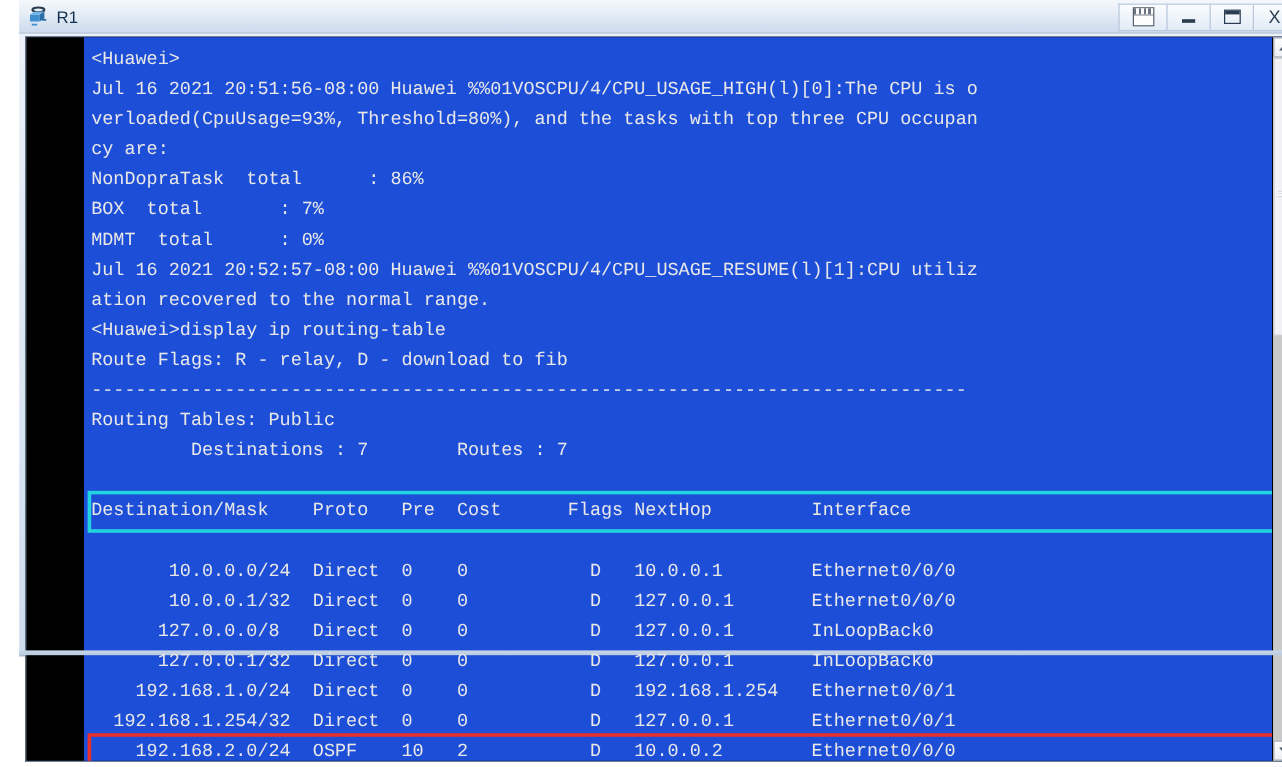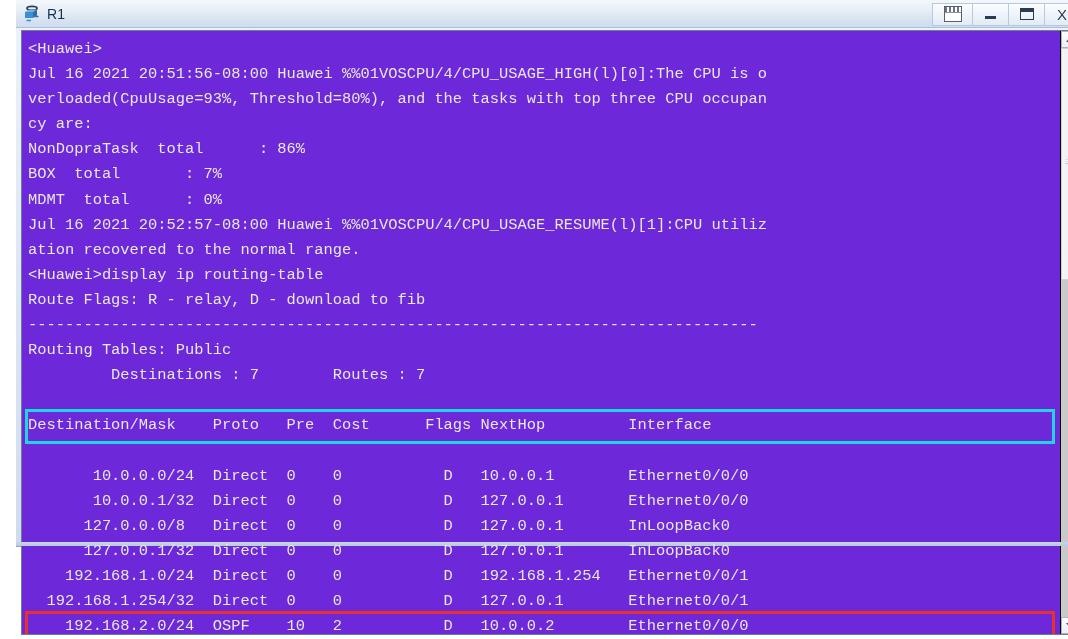--- a/index.html
+++ b/index.html
@@ -133,24 +133,25 @@
     width: 1058px;
     height: 605px;
     box-sizing: border-box;
     border: 1px solid #6d7f94;
     background: #000000;
     display: flex;
   }
   #terminal {
     position: relative;
     flex: 1 1 auto;
-    background: #6d28d9;
+    background: #1d4ed8;
     overflow: hidden;
     padding: 6px 0 0 6px;
     box-sizing: border-box;
+    margin-left: 48px;
   }
   #term-lines {
     font-family: "Liberation Mono", "DejaVu Sans Mono", monospace;
     font-size: 15.4px;
     line-height: 25.1px;
     color: #e8e8e8;
     white-space: pre;
     letter-spacing: 0px;
     position: relative;
     z-index: 2;

